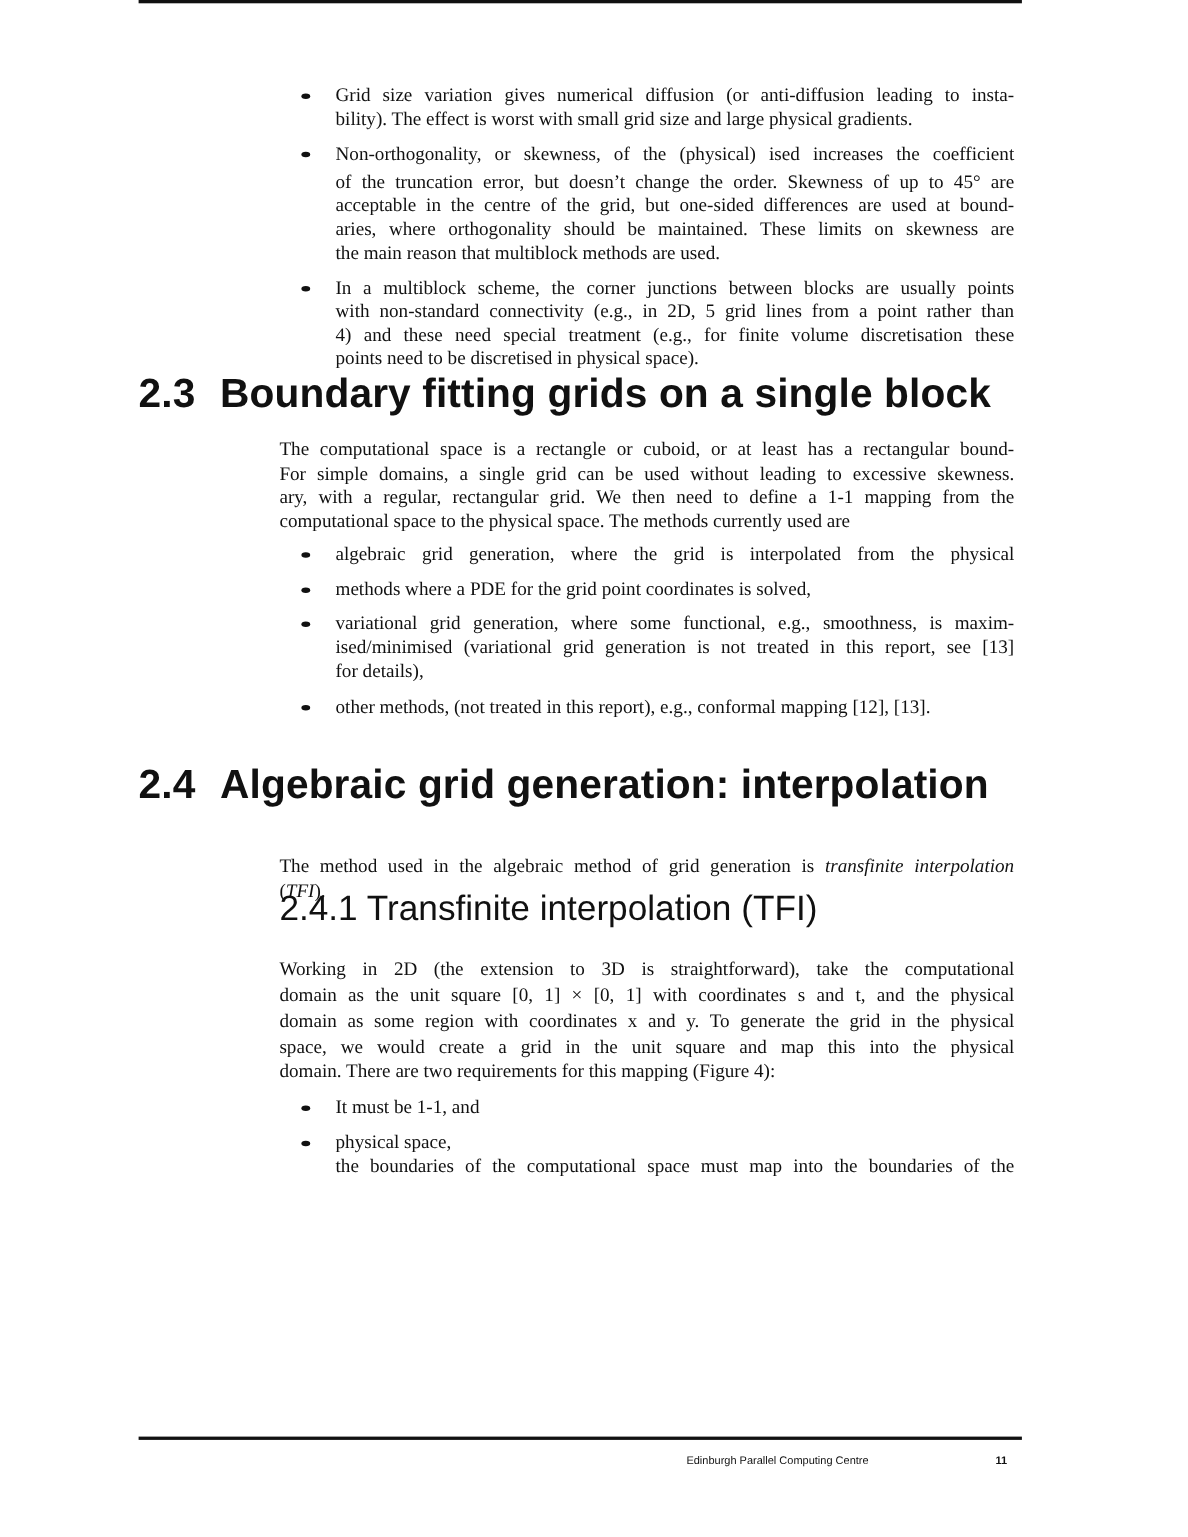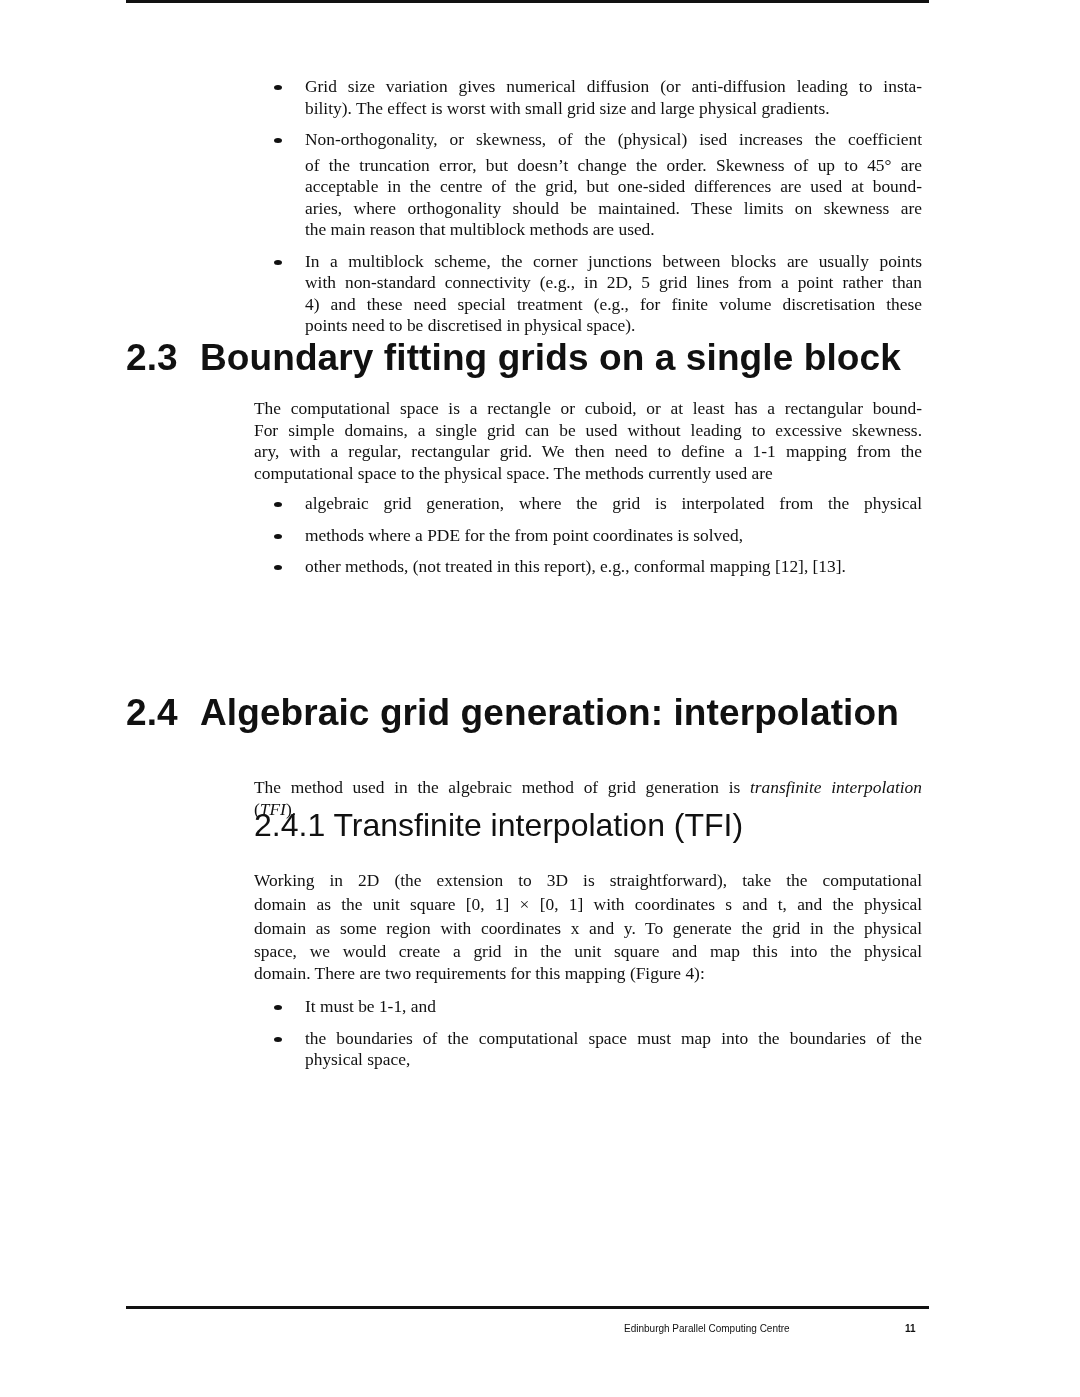--- a/index.html
+++ b/index.html
@@ -57,21 +57,27 @@
   <div>computational space to the physical space. The methods currently used are</div>
 </div>
 
 <ul class="bullet-list serif" style="top:493px;">
   <li class="bullet-item" style="margin-bottom:10px;">
     <span class="bullet-dot"></span>
     <div style="text-align-last:justify;">algebraic grid generation, where the grid is interpolated from the physical</div>
   </li>
   <li class="bullet-item" style="margin-bottom:10px;">
     <span class="bullet-dot"></span>
-    <div>methods where a PDE for the from point coordinates is solved,</div>
+    <div>methods where a PDE for the grid point coordinates is solved,</div>
+  </li>
+  <li class="bullet-item" style="margin-bottom:11px;">
+    <span class="bullet-dot"></span>
+    <div style="text-align-last:justify;">variational grid generation, where some functional, e.g., smoothness, is maxim-</div>
+    <div style="text-align-last:justify;">ised/minimised (variational grid generation is not treated in this report, see [13]</div>
+    <div>for details),</div>
   </li>
   <li class="bullet-item">
     <span class="bullet-dot"></span>
     <div>other methods, (not treated in this report), e.g., conformal mapping [12], [13].</div>
   </li>
 </ul>
 
 <h2 class="h2 sans" style="top:691px;">
   <span class="num">2.4</span><span>Algebraic grid generation: interpolation</span>
 </h2>
@@ -91,20 +97,20 @@
   <div style="line-height:22px;">domain. There are two requirements for this mapping (Figure 4):</div>
 </div>
 
 <ul class="bullet-list serif" style="top:996px;">
   <li class="bullet-item" style="margin-bottom:10px;">
     <span class="bullet-dot"></span>
     <div>It must be 1-1, and</div>
   </li>
   <li class="bullet-item">
     <span class="bullet-dot"></span>
+    <div>physical space,</div>
     <div style="text-align-last:justify;">the boundaries of the computational space must map into the boundaries of the</div>
-    <div>physical space,</div>
   </li>
 </ul>
 
 <div class="rule-bottom"></div>
 <div class="footer-text sans" style="left:624px;">Edinburgh Parallel Computing Centre</div>
 <div class="footer-text sans" style="left:905px;font-weight:bold;">11</div>
 
 </body></html>

